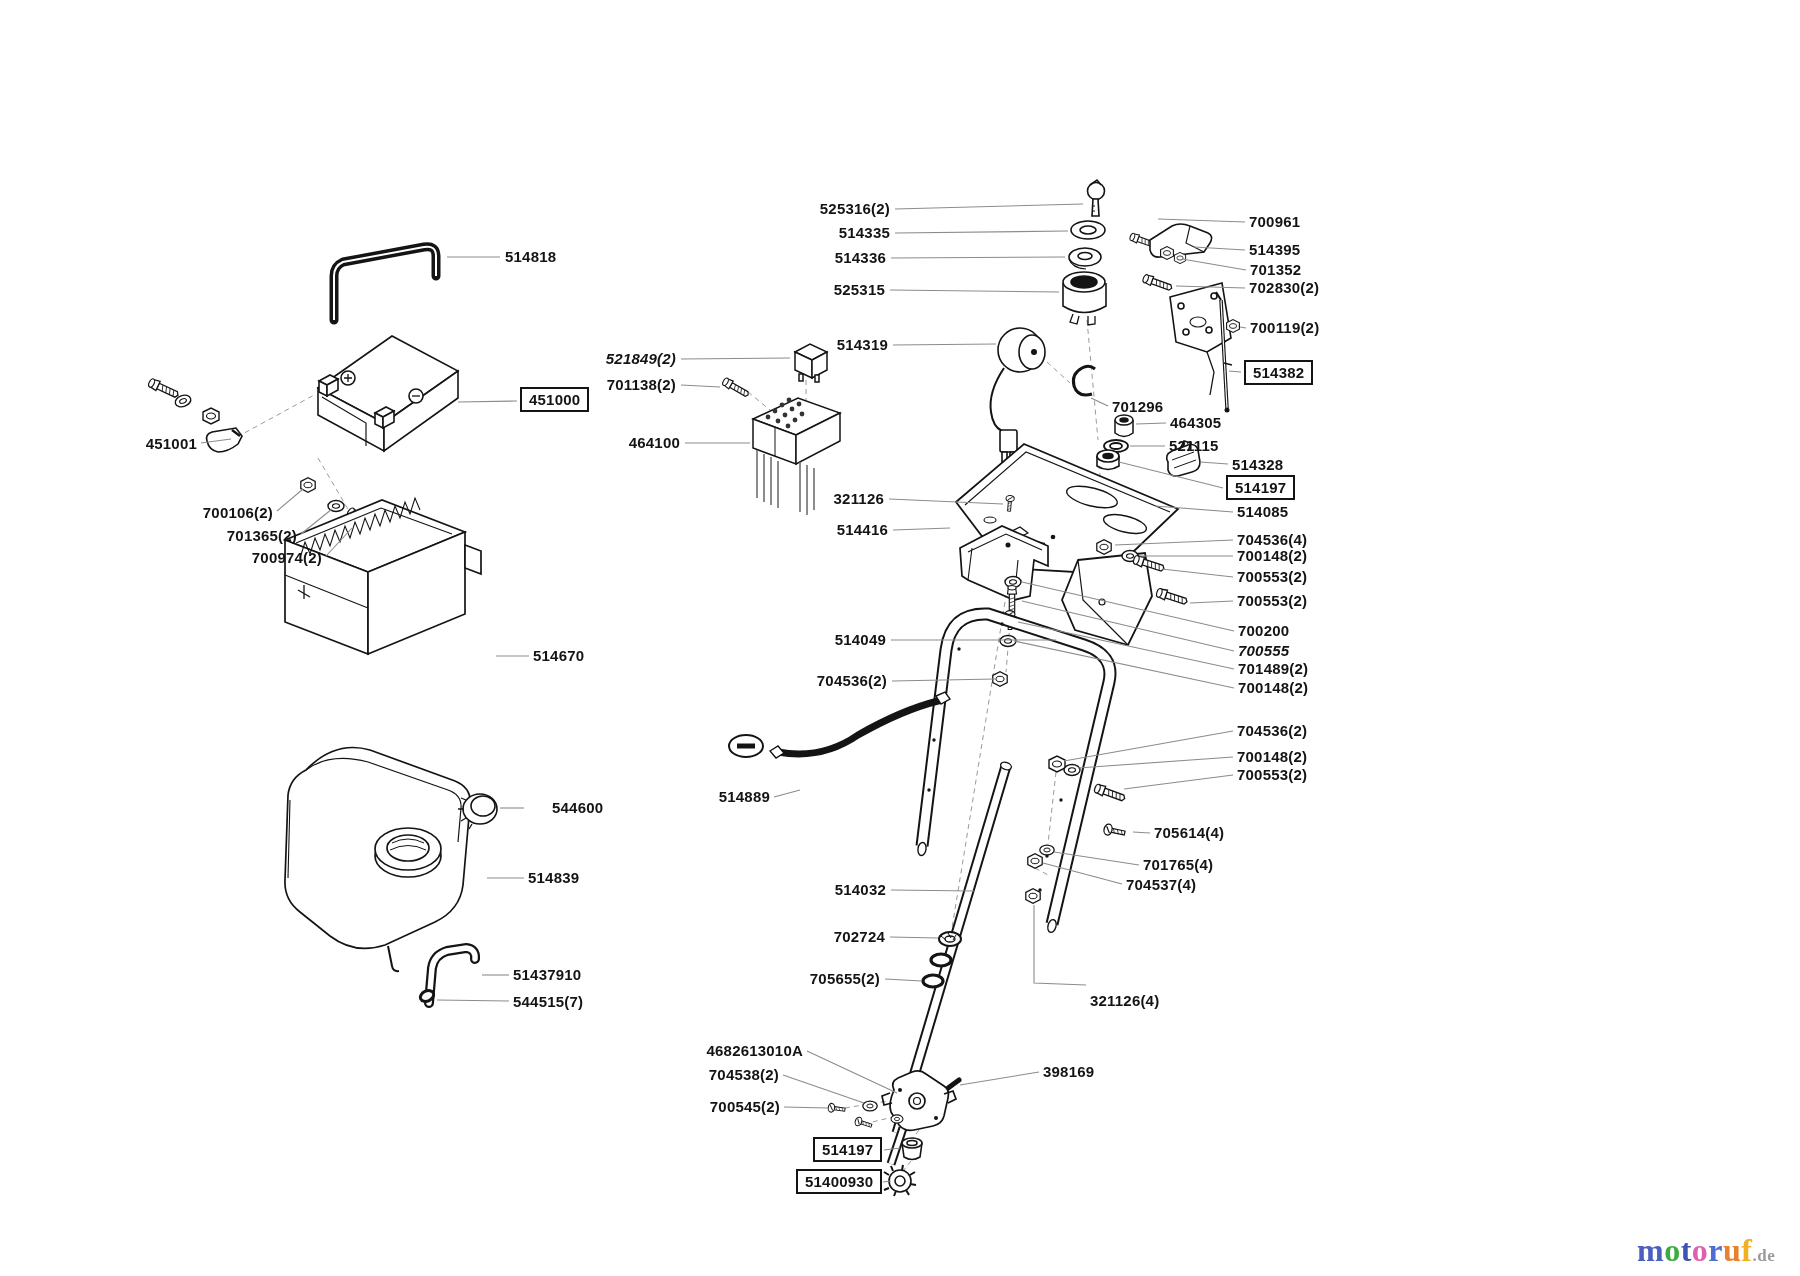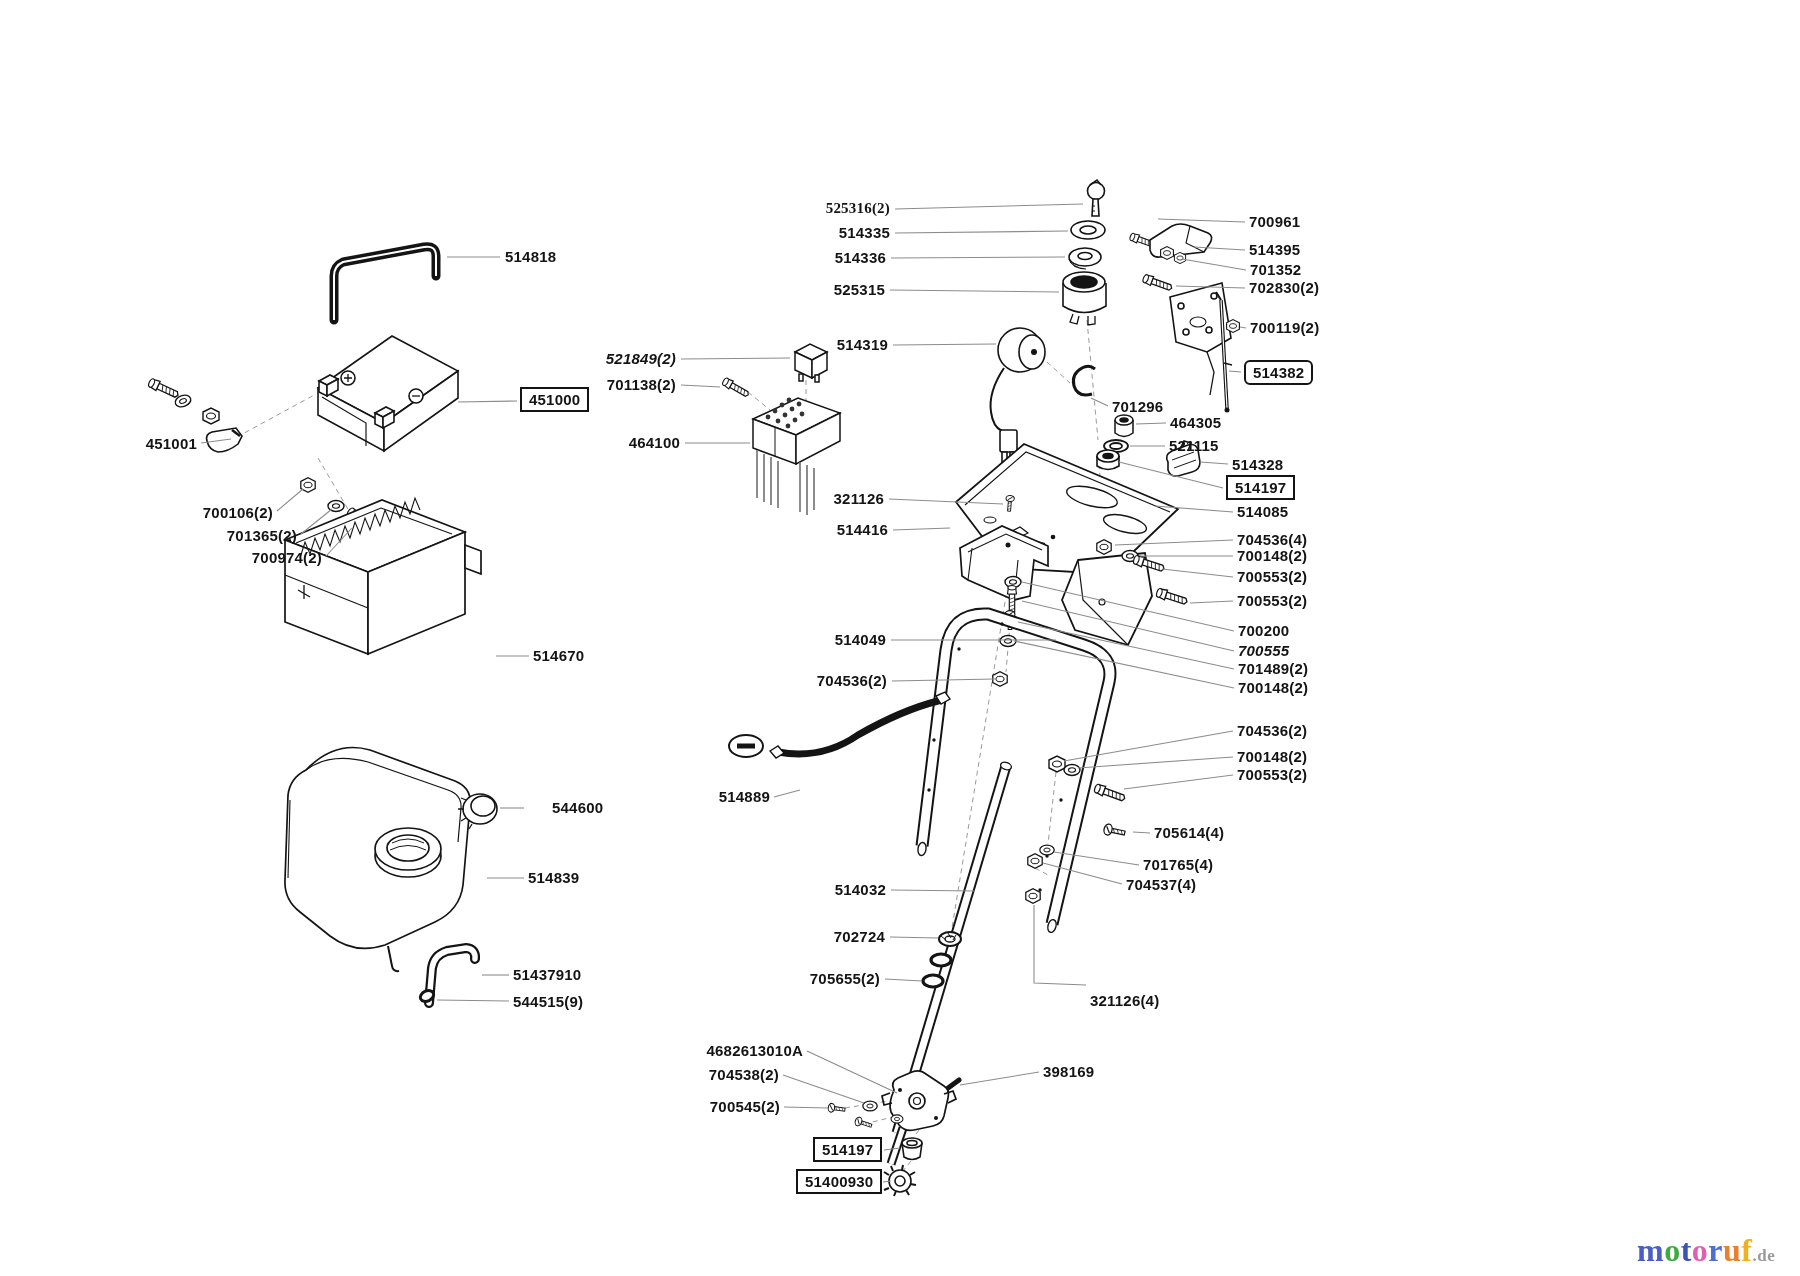--- a/index.html
+++ b/index.html
@@ -418,22 +418,22 @@
       <div class="plabel" style="left: 505px; top: 247px;">514818</div>
       <div class="plabel boxed" style="left: 520px; top: 387px;">451000</div>
       <div class="plabel" style="right: 1603px; top: 434px;">451001</div>
       <div class="plabel" style="right: 1527px; top: 503px;">700106(2)</div>
       <div class="plabel" style="right: 1503px; top: 526px;">701365(2)</div>
       <div class="plabel" style="right: 1478px; top: 548px;">700974(2)</div>
       <div class="plabel" style="left: 533px; top: 646px;">514670</div>
       <div class="plabel" style="left: 552px; top: 798px;">544600</div>
       <div class="plabel" style="left: 528px; top: 868px;">514839</div>
       <div class="plabel" style="left: 513px; top: 965px;">51437910</div>
-      <div class="plabel" style="left: 513px; top: 992px;">544515(9)</div>
-      <div class="plabel" style="right: 910px; top: 199px; font-family: Liberation Serif, serif;">525316(2)</div>
+      <div class="plabel" style="left: 513px; top: 992px;">544515(7)</div>
+      <div class="plabel" style="right: 910px; top: 199px;">525316(2)</div>
       <div class="plabel" style="right: 910px; top: 223px;">514335</div>
       <div class="plabel" style="right: 914px; top: 248px;">514336</div>
       <div class="plabel" style="right: 915px; top: 280px;">525315</div>
       <div class="plabel" style="right: 912px; top: 335px;">514319</div>
       <div class="plabel" style="right: 1124px; top: 349px; font-style: italic;">521849(2)</div>
       <div class="plabel" style="right: 1124px; top: 375px;">701138(2)</div>
       <div class="plabel" style="right: 1120px; top: 433px;">464100</div>
       <div class="plabel" style="right: 916px; top: 489px;">321126</div>
       <div class="plabel" style="right: 912px; top: 520px;">514416</div>
       <div class="plabel" style="right: 914px; top: 630px;">514049</div>
@@ -446,21 +446,21 @@
       <div class="plabel" style="right: 1021px; top: 1065px;">704538(2)</div>
       <div class="plabel" style="right: 1020px; top: 1097px;">700545(2)</div>
       <div class="plabel boxed" style="left: 813px; top: 1137px;">514197</div>
       <div class="plabel boxed" style="left: 796px; top: 1169px;">51400930</div>
       <div class="plabel" style="left: 1043px; top: 1062px;">398169</div>
       <div class="plabel" style="left: 1249px; top: 212px;">700961</div>
       <div class="plabel" style="left: 1249px; top: 240px;">514395</div>
       <div class="plabel" style="left: 1250px; top: 260px;">701352</div>
       <div class="plabel" style="left: 1249px; top: 278px;">702830(2)</div>
       <div class="plabel" style="left: 1250px; top: 318px;">700119(2)</div>
-      <div class="plabel boxed" style="left: 1244px; top: 360px; border-radius: 6px;">514382</div>
+      <div class="plabel boxed" style="left: 1244px; top: 360px;">514382</div>
       <div class="plabel" style="left: 1112px; top: 397px;">701296</div>
       <div class="plabel" style="left: 1170px; top: 413px;">464305</div>
       <div class="plabel" style="left: 1169px; top: 436px;">521115</div>
       <div class="plabel" style="left: 1232px; top: 455px;">514328</div>
       <div class="plabel boxed" style="left: 1226px; top: 475px;">514197</div>
       <div class="plabel" style="left: 1237px; top: 502px;">514085</div>
       <div class="plabel" style="left: 1237px; top: 530px;">704536(4)</div>
       <div class="plabel" style="left: 1237px; top: 546px;">700148(2)</div>
       <div class="plabel" style="left: 1237px; top: 567px;">700553(2)</div>
       <div class="plabel" style="left: 1237px; top: 591px;">700553(2)</div>

